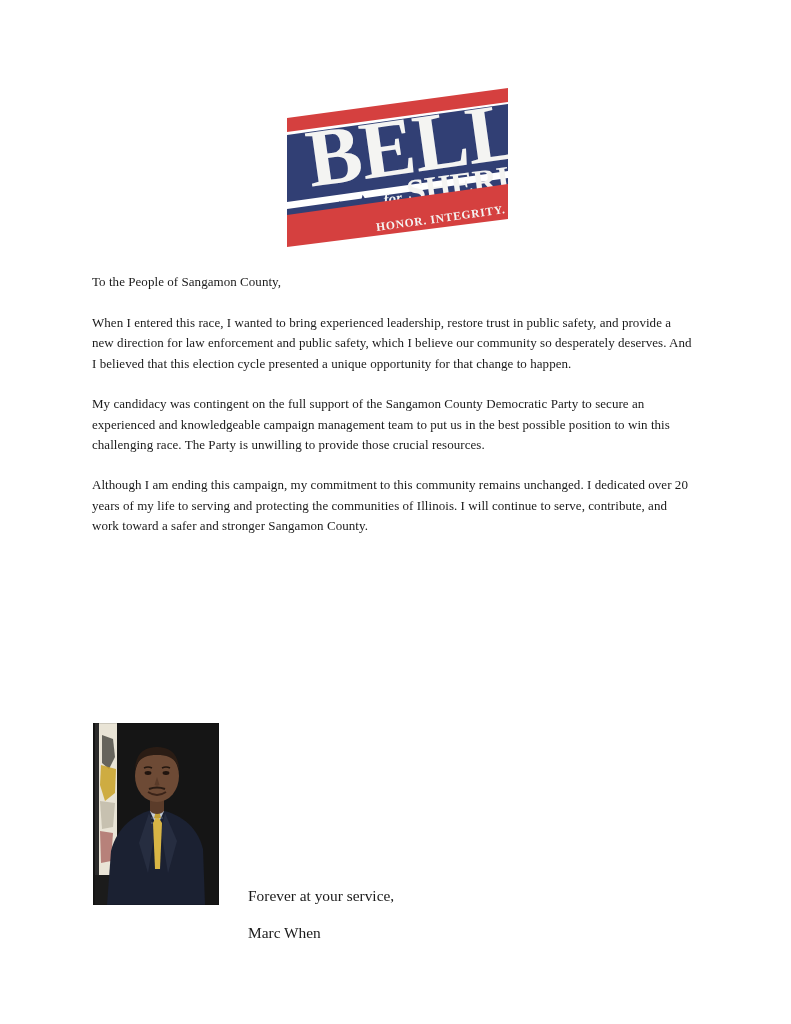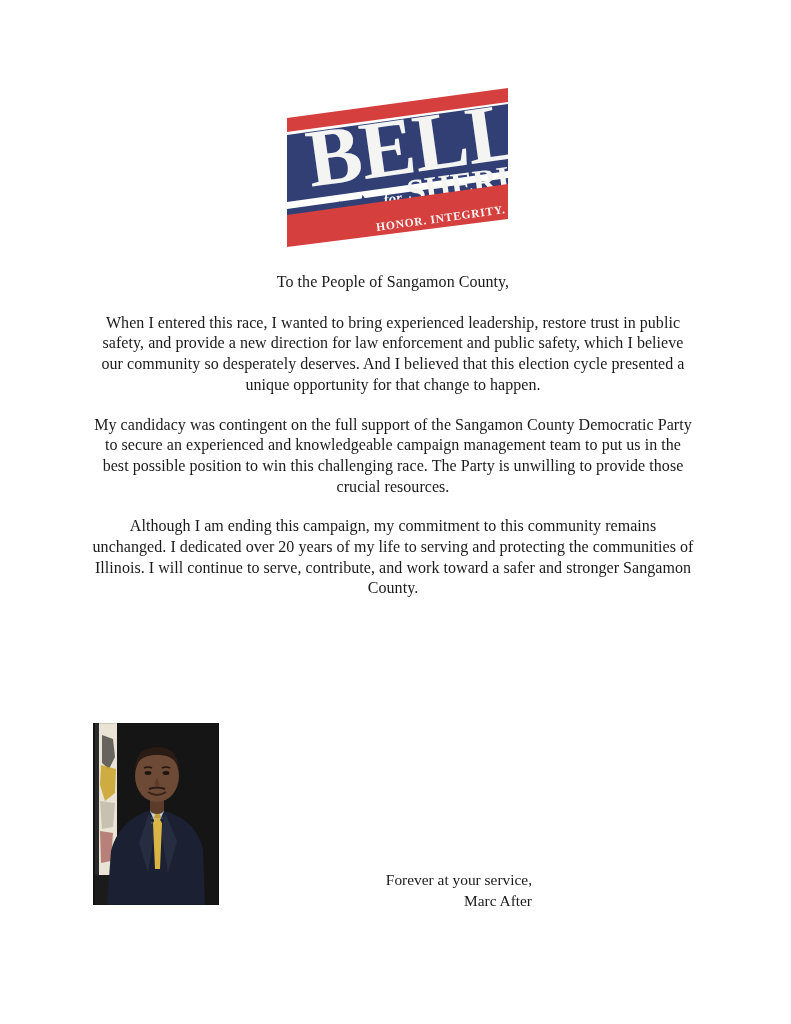--- a/index.html
+++ b/index.html
@@ -36,23 +36,23 @@
   
   #letter-body {
     position: absolute;
     left: 92px;
     top: 272px;
     width: 602px;
   }
   .salutation,
   .letter-paragraph {
     margin: 0 0 19px 0;
-    font-size: 16px;
+    font-size: 13px;
     line-height: 20.7px;
-    text-align: center;
+    text-align: left;
     letter-spacing: 0.05px;
   }
   .salutation { margin-bottom: 20px; }
 
   
   #portrait-photo {
     position: absolute;
     left: 93px;
     top: 723px;
     width: 126px;
@@ -63,24 +63,23 @@
   #portrait-photo svg { display: block; width: 100%; height: 100%; }
 
   
   #sign-off {
     position: absolute;
     left: 232px;
     top: 870px;
     width: 300px;
   }
   #sign-off .signoff-line {
-    margin: 0;
+    margin: 16px;
     font-size: 15.4px;
     line-height: 20.7px;
-    text-align: right;
   }
 </style>
 </head>
 <body>
 
 <div id="campaign-logo">
   <svg viewBox="0 0 227 159" xmlns="http://www.w3.org/2000/svg" aria-hidden="true">
 
     <rect x="0" y="0" width="227" height="159" fill="#ffffff"></rect>
 
@@ -177,14 +176,14 @@
     <path d="M55 69 Q64 75 73 69" stroke="#3a2318" stroke-width="1.8" fill="none"></path>
 
     <path d="M56 66 Q64 63 72 66" stroke="#2a1c14" stroke-width="2.2" fill="none"></path>
 
     <rect x="0" y="0" width="126" height="182" fill="none" stroke="#000000" stroke-width="1" opacity="0.25"></rect>
   </svg>
 </div>
 
 <div id="sign-off">
   <p class="signoff-line">Forever at your service,</p>
-  <p class="signoff-line">Marc After</p>
+  <p class="signoff-line">Marc When</p>
 </div>
 
 </body></html>

